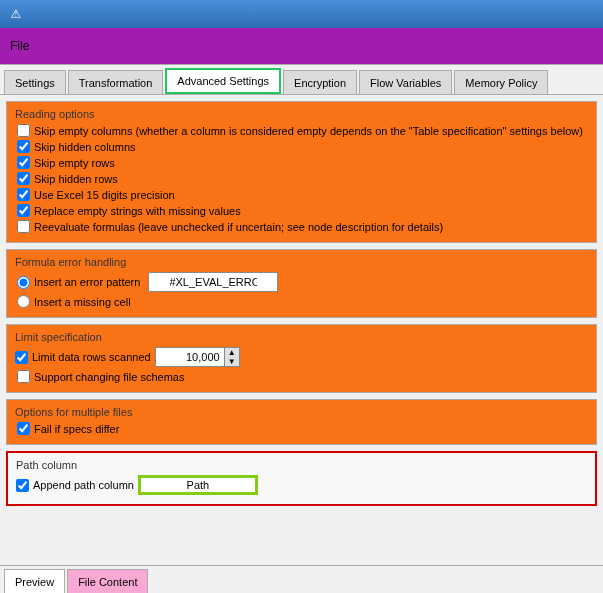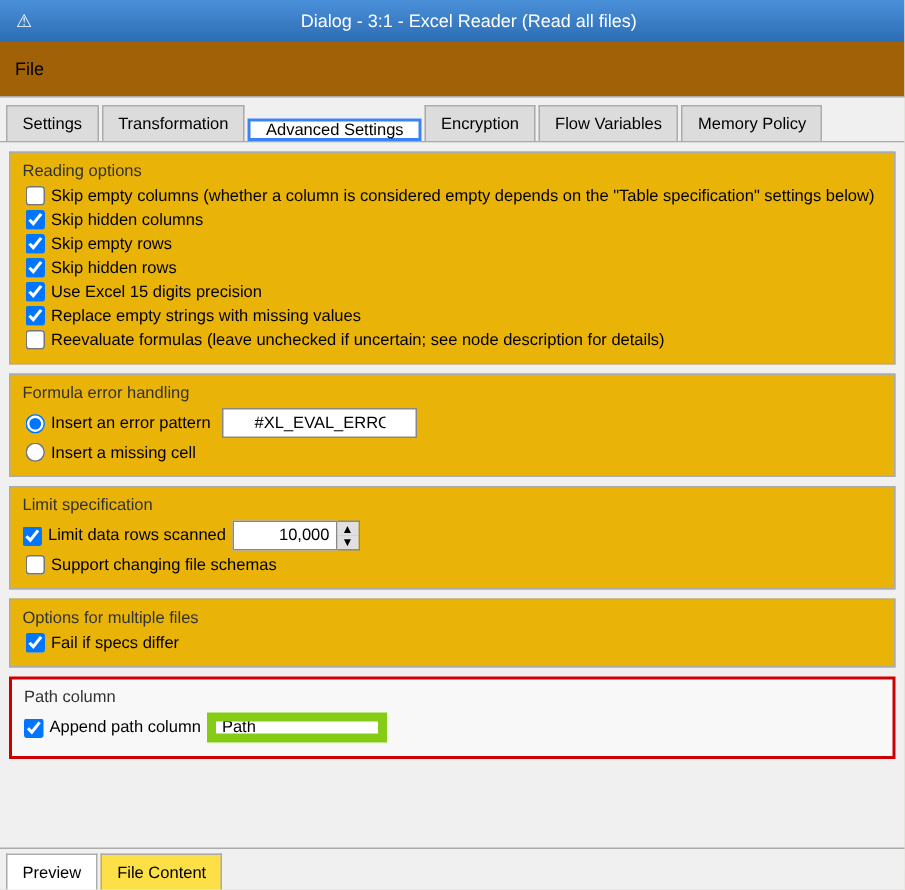--- a/index.html
+++ b/index.html
@@ -27,21 +27,21 @@
       align-items: center;
       justify-content: center;
     }
     .title-text {
       flex: 1;
       text-align: center;
       font-size: 12px;
       font-weight: normal;
     }
     .menu-bar {
-      background: #a16207;
+      background: #a21caf;
       border-bottom: 1px solid #ababab;
       padding: 18px 4px;
       height: 22px;
       display: flex;
       align-items: center;
       text-align: right;
     }
     .menu-item {
       padding: 2px 6px;
       cursor: pointer;
@@ -63,34 +63,34 @@
       cursor: pointer;
       font-size: 11px;
       margin-right: 2px;
       border-bottom: none;
       height: 24px;
       display: flex;
       align-items: center;
     }
     .tab.active {
       background: #ffffff;
-      border: 2px solid #3b82f6;
+      border: 2px solid #22c55e;
       font-weight: normal;
       z-index: 1;
-      height: 15px;
+      height: 26px;
     }
     .main-content {
       background: #f0f0f0;
       padding: 6px;
       height: calc(593px - 28px - 22px - 30px - 28px);
       overflow-y: auto;
     }
     .section {
       border: 1px solid #ababab;
-      background: #eab308;
+      background: #f97316;
       margin-bottom: 6px;
       padding: 4px 8px 6px 8px;
     }
     .section-title {
       font-size: 11px;
       color: #333;
       margin-bottom: 4px;
       margin-top: 2px;
     }
     .checkbox-row {
@@ -174,62 +174,62 @@
       font-size: 8px;
       line-height: 1;
     }
     .path-section {
       border: 2px solid #cc0000;
       background: #f8f8f8;
       margin-bottom: 6px;
       padding: 4px 8px 6px 8px;
     }
     .path-input {
-      border: 6px solid #84cc16;
+      border: 3px solid #84cc16;
       background: white;
       padding: 1px 4px;
       font-size: 11px;
       width: 120px;
       height: 20px;
+      text-align: center;
     }
     .bottom-tabs {
       background: #f0f0f0;
       border-top: 1px solid #ababab;
       display: flex;
       align-items: flex-end;
       padding-left: 4px;
       height: 28px;
       position: absolute;
       bottom: 0;
       left: 0;
       right: 0;
     }
     .bottom-tab {
       padding: 3px 10px;
       border: 1px solid #ababab;
-      background: #fde047;
+      background: #f9a8d4;
       cursor: pointer;
       font-size: 11px;
       margin-right: 2px;
       border-bottom: none;
       height: 24px;
       display: flex;
       align-items: center;
     }
     .bottom-tab.active {
       background: #ffffff;
       font-weight: normal;
     }
   </style>
 </head>
 <body>
 
 <div class="title-bar">
   <div class="title-bar-icon">⚠</div>
-  <span class="title-text">Dialog - 3:1 - Excel Reader (Read all files)</span>
 </div>
 
 <div class="menu-bar">
   <div class="menu-item">File</div>
 </div>
 
 <div class="tabs-container">
   <div class="tab">Settings</div>
   <div class="tab">Transformation</div>
   <div class="tab active">Advanced Settings</div>

